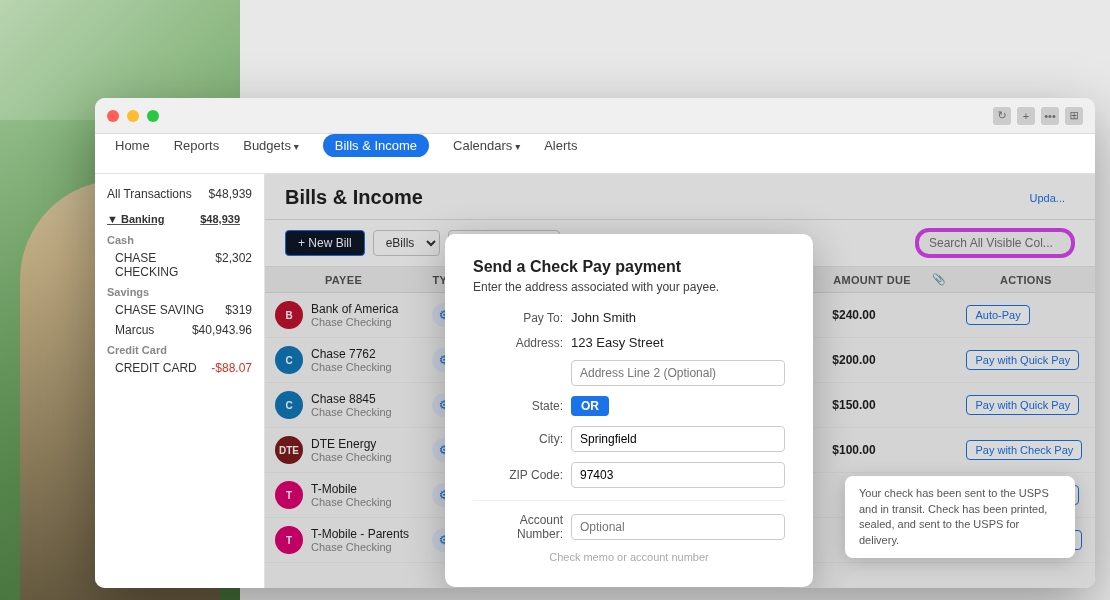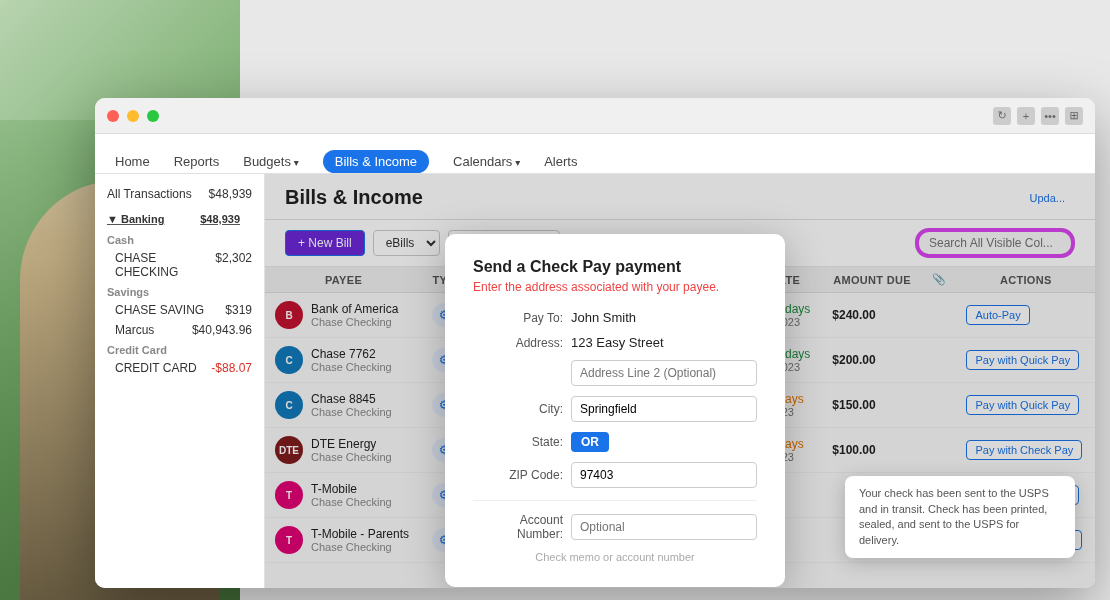--- a/index.html
+++ b/index.html
@@ -86,21 +86,21 @@
       font-size: 11px;
       color: #666;
       cursor: pointer;
     }
 
     
     .nav-bar {
       background: #fff;
       height: 40px;
       display: flex;
-      align-items: flex-end;
+      align-items: flex-start;
       padding: 0 20px;
       border-bottom: 1px solid #e0e0e0;
       gap: 24px;
       flex-shrink: 0;
     }
     .nav-item {
       font-size: 13px;
       color: #444;
       cursor: pointer;
       padding: 4px 0;
@@ -211,21 +211,21 @@
       padding: 5px 12px;
       font-size: 12px;
       border: 1px solid #ccc;
       border-radius: 4px;
       background: #fff;
       cursor: pointer;
       color: #333;
       white-space: nowrap;
     }
     .btn-primary {
-      background: #6d28d9;
+      background: #0f172a;
       color: #fff;
       border-color: #1a73e8;
     }
     .toolbar-select {
       padding: 4px 8px;
       font-size: 12px;
       border: 1px solid #ccc;
       border-radius: 4px;
       background: #fff;
       color: #333;
@@ -316,35 +316,35 @@
       background: rgba(0,0,0,0.3);
       z-index: 100;
       display: flex;
       align-items: center;
       justify-content: center;
     }
     .modal {
       background: #fff;
       border-radius: 10px;
       padding: 24px 28px;
-      width: 340px;
+      width: 368px;
       box-shadow: 0 8px 40px rgba(0,0,0,0.25);
       position: absolute;
       left: 180px;
       top: 60px;
     }
     .modal-title {
       font-size: 16px;
       font-weight: 600;
       color: #222;
       margin-bottom: 4px;
     }
     .modal-subtitle {
       font-size: 12px;
-      color: #ef4444;
+      color: #404040;
       margin-bottom: 16px;
     }
     .form-row {
       display: flex;
       align-items: center;
       margin-bottom: 10px;
       gap: 8px;
     }
     .form-label {
       font-size: 12px;
@@ -708,27 +708,27 @@
         <span class="form-label">Address:</span>
         <span class="form-value">123 Easy Street</span>
       </div>
 
       <div class="form-row">
         <span class="form-label"></span>
         <input class="form-input placeholder" type="text" placeholder="Address Line 2 (Optional)" style="">
       </div>
 
       <div class="form-row">
+        <span class="form-label">State:</span>
+        <span class="state-badge">OR</span>
+      </div>
+
+      <div class="form-row">
         <span class="form-label">City:</span>
         <input class="form-input" type="text" value="Springfield" placeholder="Springfield" style="">
-      </div>
-
-      <div class="form-row">
-        <span class="form-label">State:</span>
-        <span class="state-badge">OR</span>
       </div>
 
       <div class="form-row">
         <span class="form-label">ZIP Code:</span>
         <input class="form-input" type="text" placeholder="97403" value="97403" style="">
       </div>
 
       <hr class="divider">
 
       <div class="form-row">

